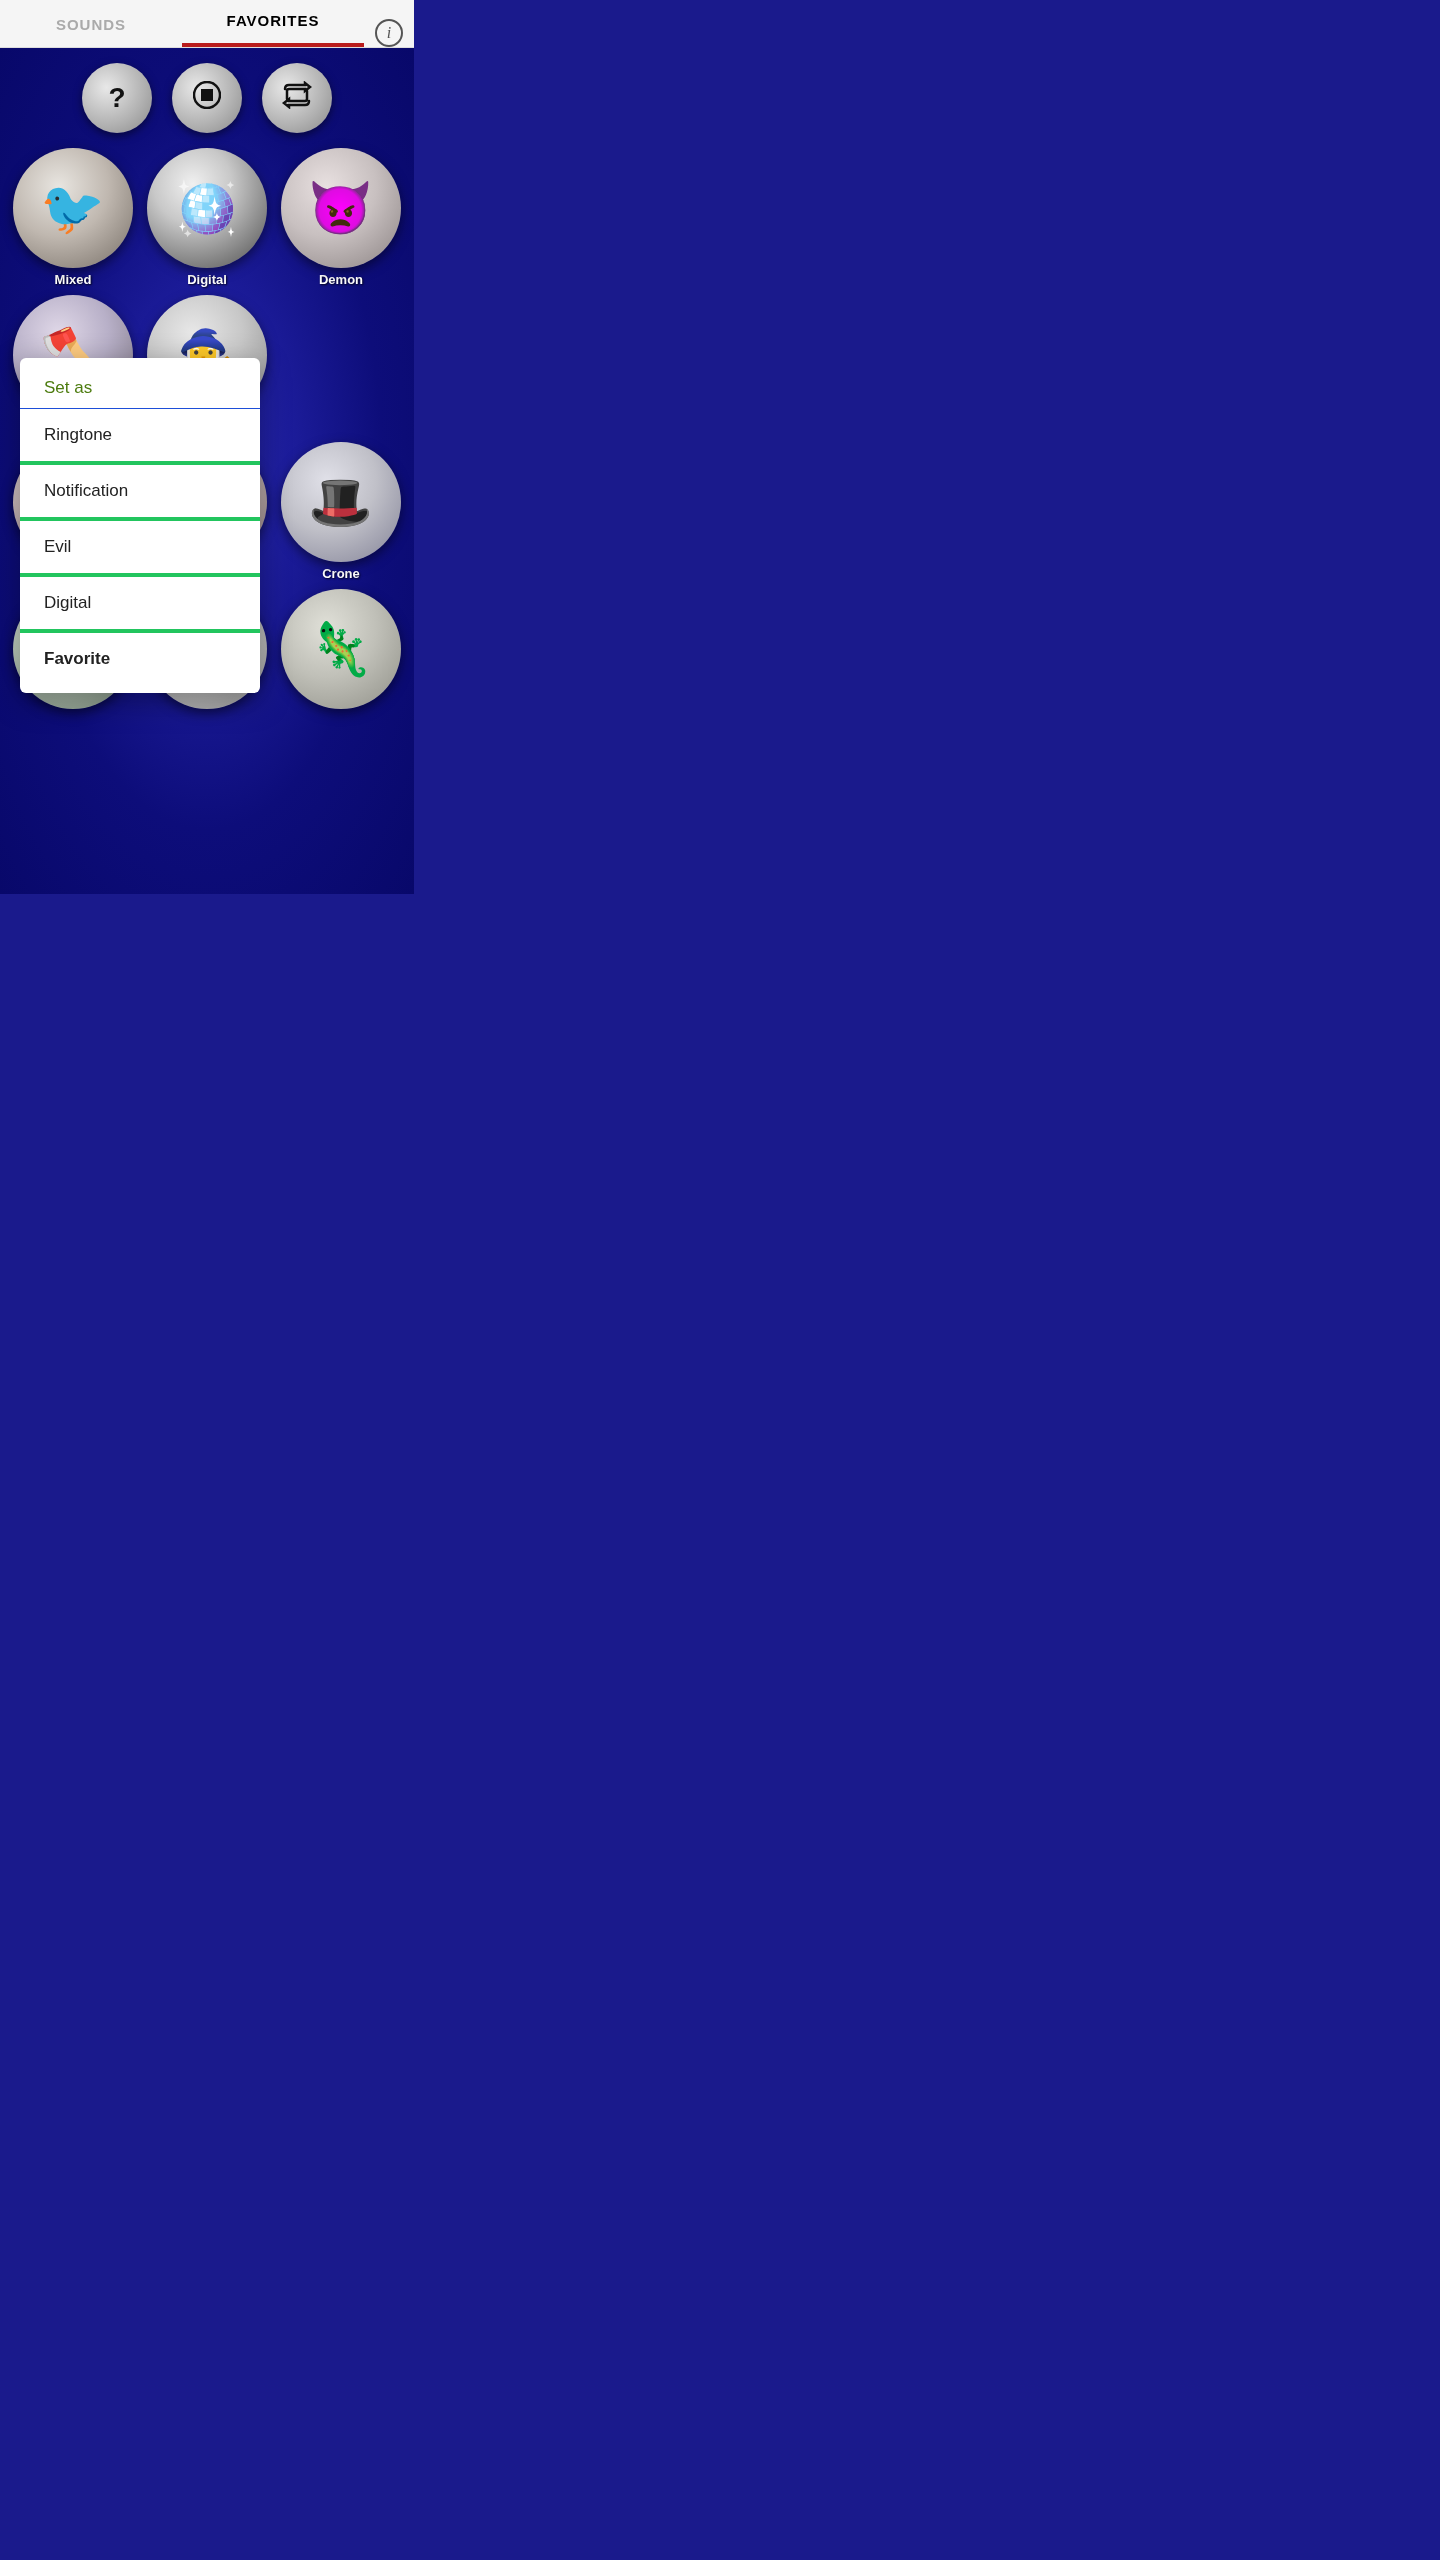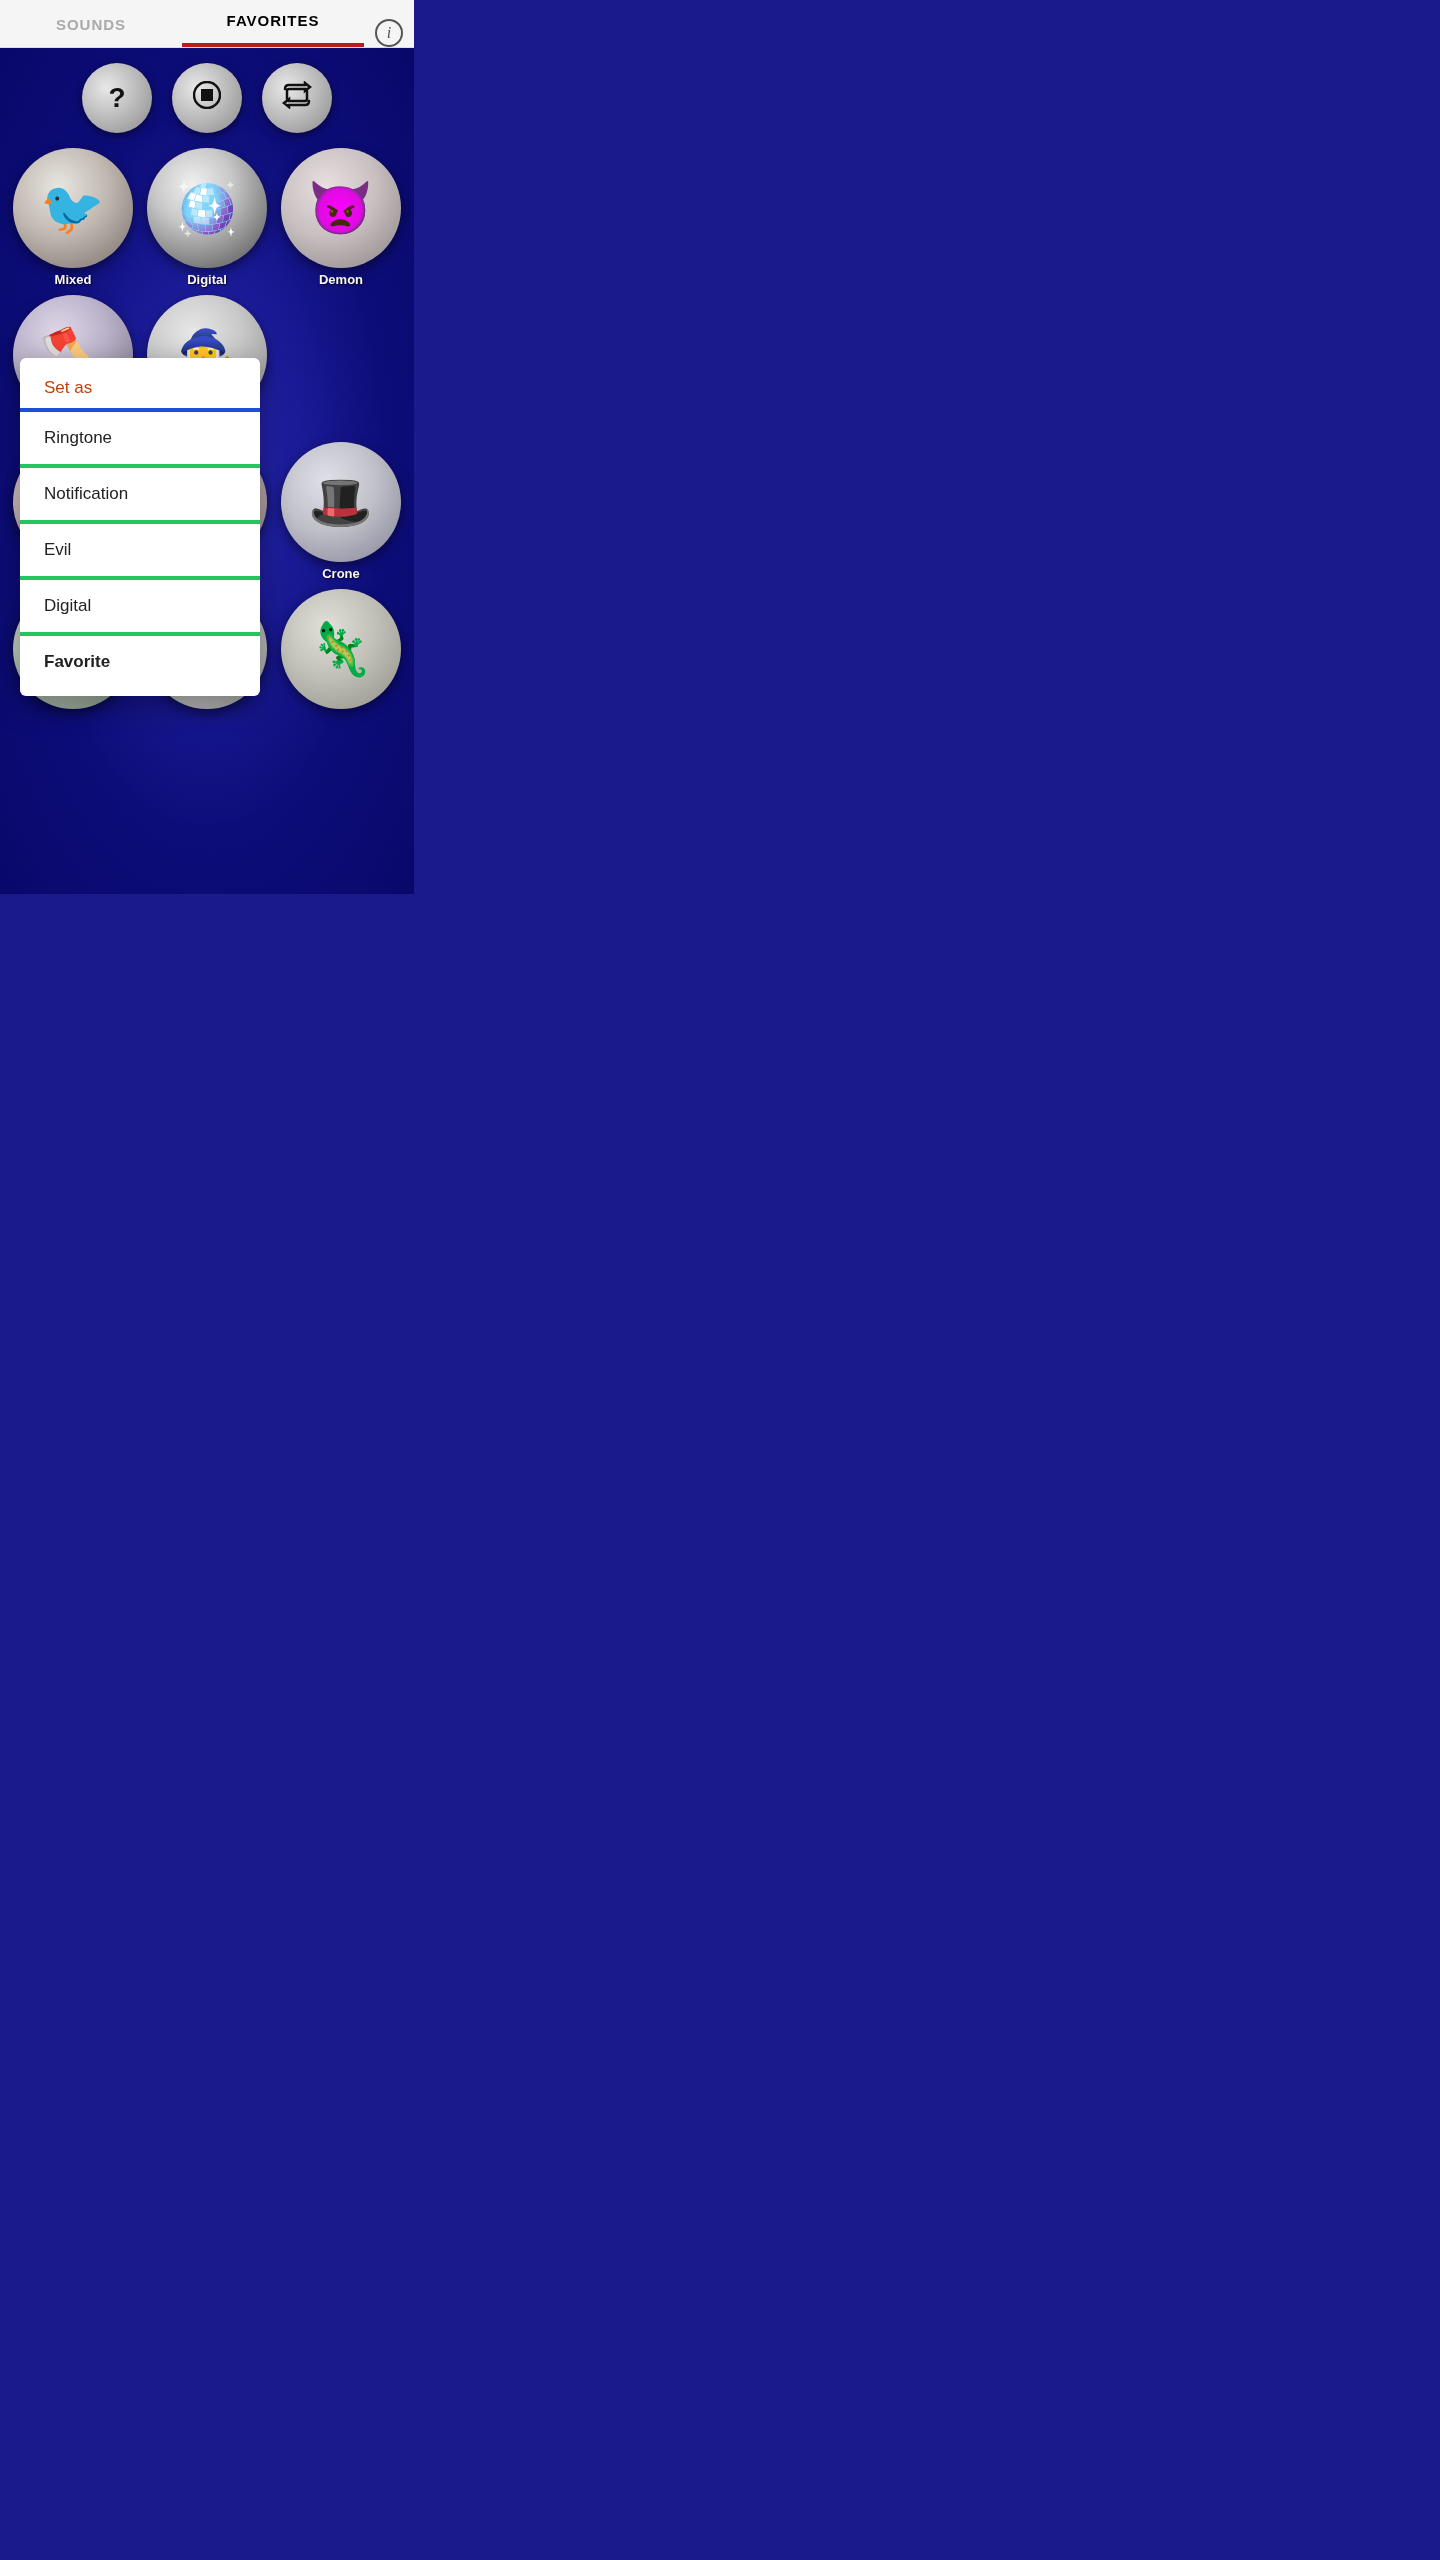--- a/index.html
+++ b/index.html
@@ -153,23 +153,23 @@
       background: #fff;
       border-radius: 6px;
       box-shadow: 0 8px 30px rgba(0,0,0,0.35);
       z-index: 100;
       padding: 8px 0;
     }
 
     .popup-header {
       padding: 12px 24px 10px;
       font-size: 17px;
-      color: #c2410c;
+      color: #4d7c0f;
       font-weight: 400;
-      border-bottom: 4px solid #1d4ed8;
+      border-bottom: 1px solid #1d4ed8;
     }
 
     .popup-item {
       padding: 16px 24px;
       font-size: 17px;
       color: #222;
       cursor: pointer;
       border-bottom: 4px solid #22c55e;
     }
 

